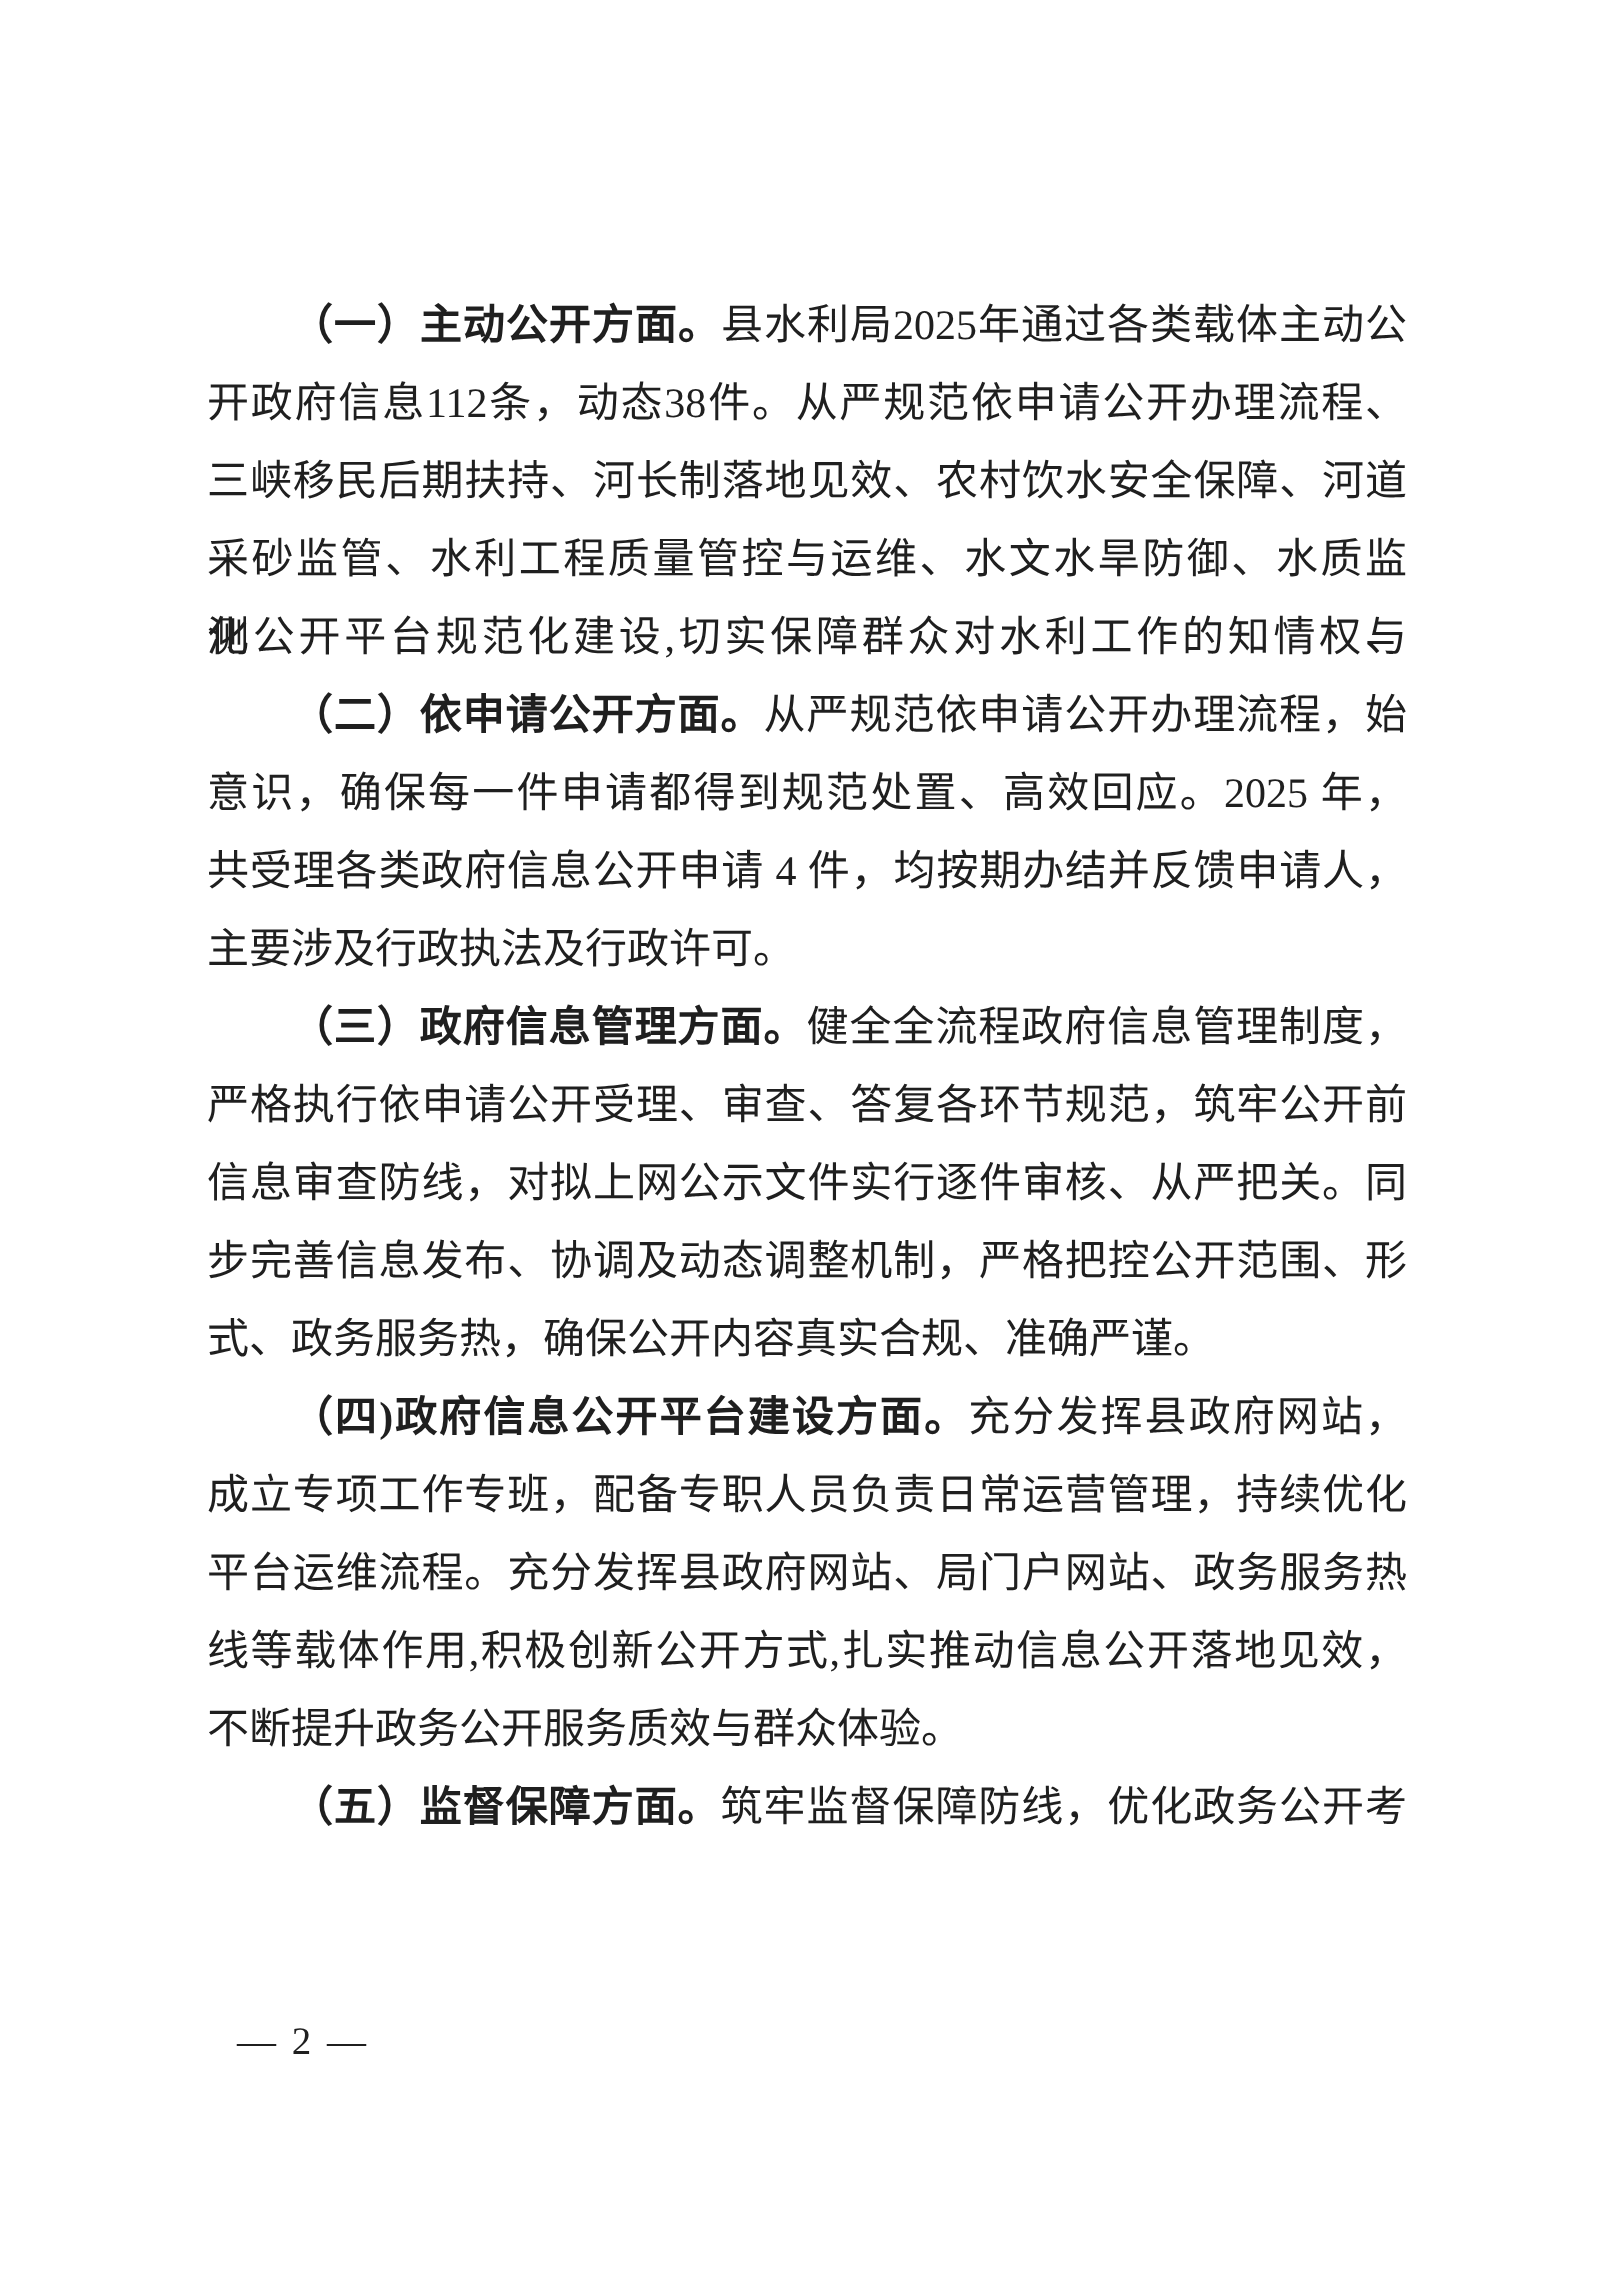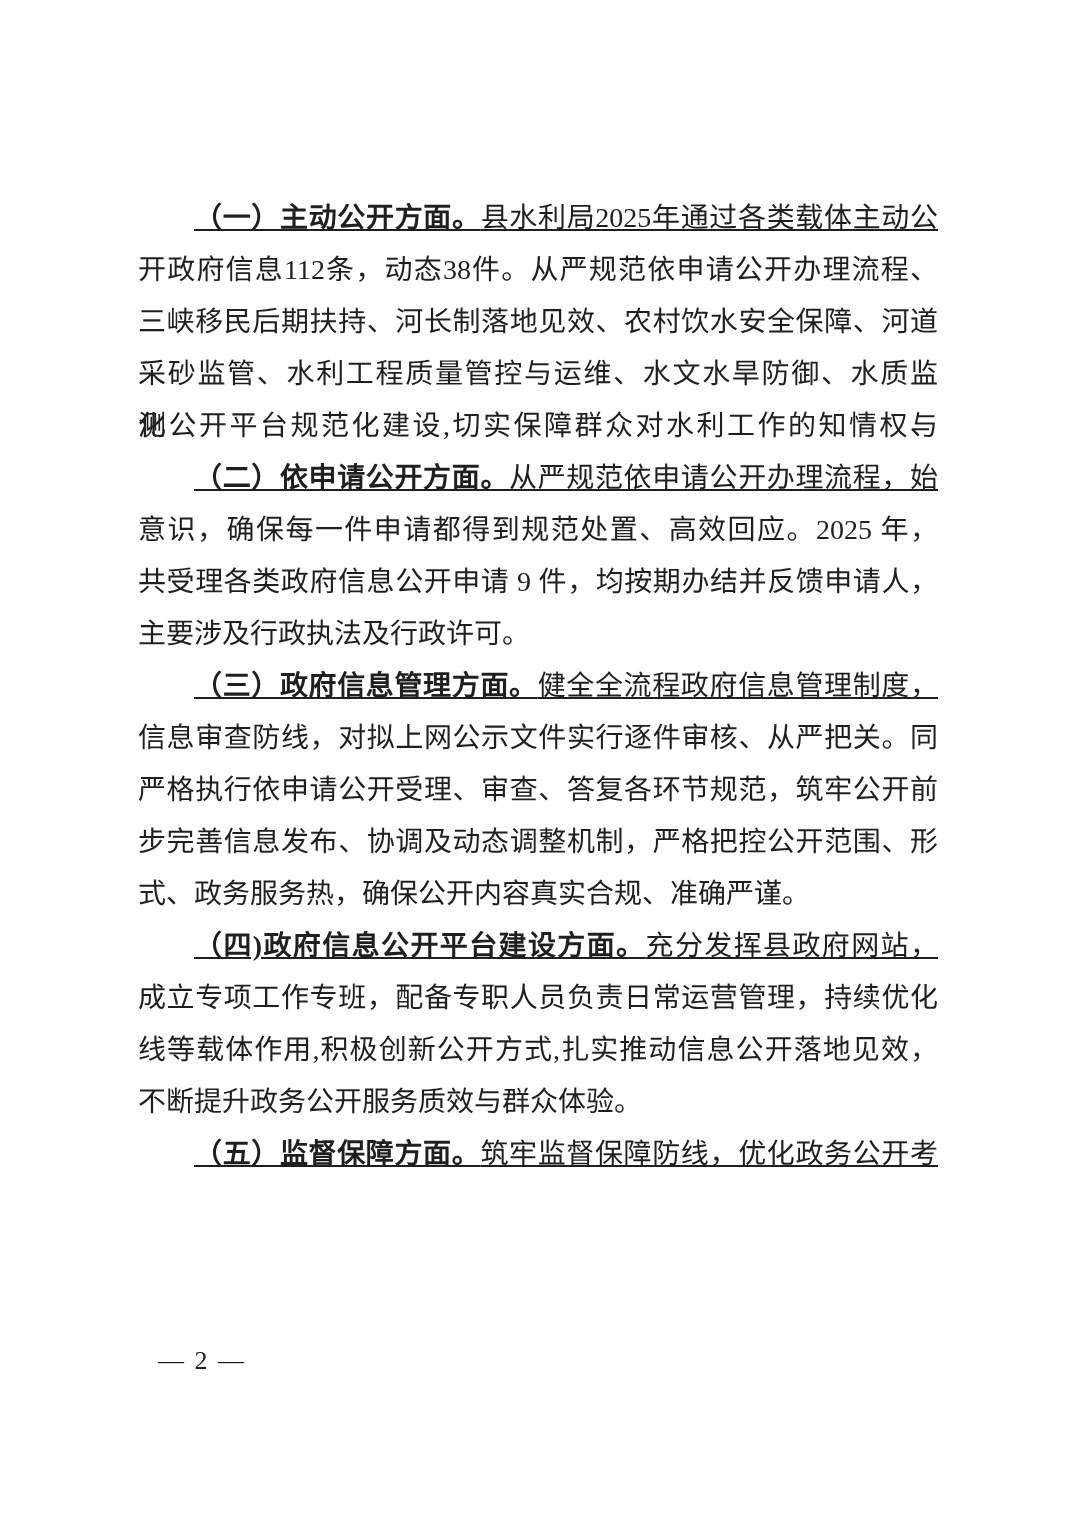--- a/index.html
+++ b/index.html
@@ -35,21 +35,20 @@
     margin: 0;
   }
   .line {
     height: 52px;
     text-align: justify;
     text-align-last: justify;
     text-justify: inter-character;
   }
   .line.first {
     text-indent: 56px;
-    text-decoration: underline;
   }
   .line.flush {
     text-align-last: left;
   }
   .heading {
     font-weight: 700;
   }
   .body-run {
     font-weight: 400;
   }
@@ -72,33 +71,34 @@
       <div class="para">
         <div class="line first"><span class="heading">（一）主动公开方面。</span><span class="body-run">县水利局2025年通过各类载体主动公</span></div>
         <div class="line"><span class="body-run">开政府信息112条，动态38件。从严规范依申请公开办理流程、</span></div>
         <div class="line"><span class="body-run">三峡移民后期扶持、河长制落地见效、农村饮水安全保障、河道</span></div>
         <div class="line"><span class="body-run">采砂监管、水利工程质量管控与运维、水文水旱防御、水质监测、</span></div>
         <div class="line"><span class="body-run">化公开平台规范化建设,切实保障群众对水利工作的知情权与</span></div>
       </div>
       <div class="para">
         <div class="line first"><span class="heading">（二）依申请公开方面。</span><span class="body-run">从严规范依申请公开办理流程，始</span></div>
         <div class="line"><span class="body-run">意识，确保每一件申请都得到规范处置、高效回应。2025 年，</span></div>
-        <div class="line"><span class="body-run">共受理各类政府信息公开申请 9 件，均按期办结并反馈申请人，</span></div>
+        <div class="line"><span class="body-run">共受理各类政府信息公开申请 4 件，均按期办结并反馈申请人，</span></div>
         <div class="line flush"><span class="body-run">主要涉及行政执法及行政许可。</span></div>
       </div>
       <div class="para">
         <div class="line first"><span class="heading">（三）政府信息管理方面。</span><span class="body-run">健全全流程政府信息管理制度，</span></div>
+        <div class="line"><span class="body-run">严格执行依申请公开受理、审查、答复各环节规范，筑牢公开前</span></div>
         <div class="line"><span class="body-run">信息审查防线，对拟上网公示文件实行逐件审核、从严把关。同</span></div>
-        <div class="line"><span class="body-run">严格执行依申请公开受理、审查、答复各环节规范，筑牢公开前</span></div>
         <div class="line"><span class="body-run">步完善信息发布、协调及动态调整机制，严格把控公开范围、形</span></div>
         <div class="line flush"><span class="body-run">式、政务服务热，确保公开内容真实合规、准确严谨。</span></div>
       </div>
       <div class="para">
         <div class="line first"><span class="heading">（四)政府信息公开平台建设方面。</span><span class="body-run">充分发挥县政府网站，</span></div>
         <div class="line"><span class="body-run">成立专项工作专班，配备专职人员负责日常运营管理，持续优化</span></div>
+        <div class="line"><span class="body-run">平台运维流程。充分发挥县政府网站、局门户网站、政务服务热</span></div>
         <div class="line"><span class="body-run">线等载体作用,积极创新公开方式,扎实推动信息公开落地见效，</span></div>
         <div class="line flush"><span class="body-run">不断提升政务公开服务质效与群众体验。</span></div>
       </div>
       <div class="para">
         <div class="line first"><span class="heading">（五）监督保障方面。</span><span class="body-run">筑牢监督保障防线，优化政务公开考</span></div>
       </div>
     </div>
   <div class="footer">— 2 —</div>
 </div>
 

